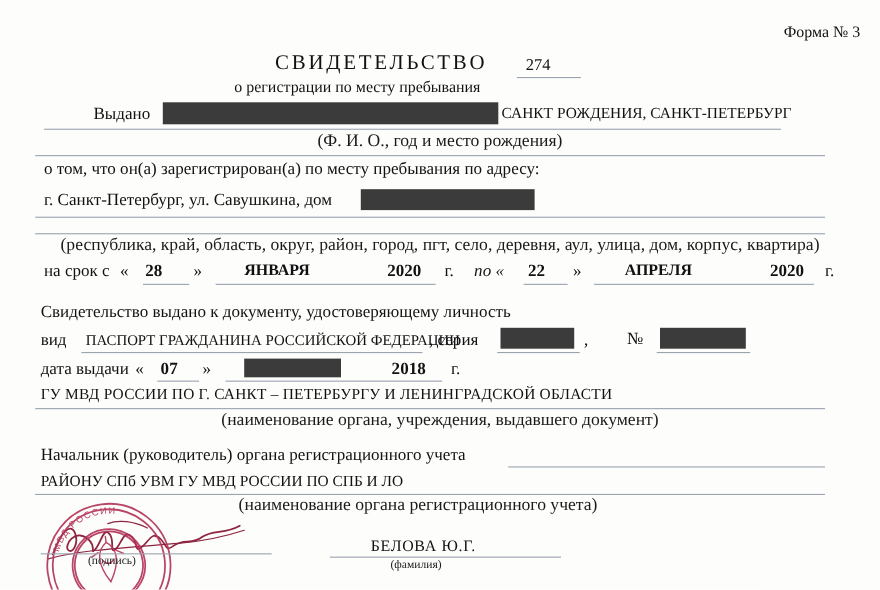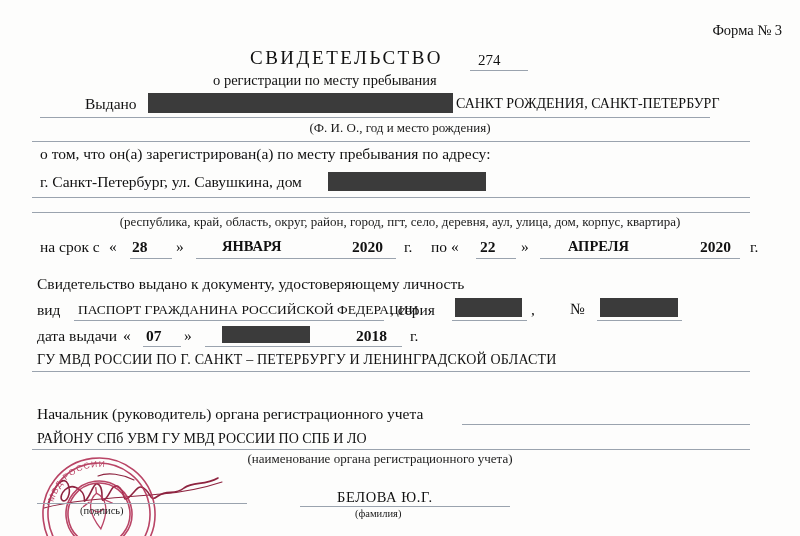--- a/index.html
+++ b/index.html
@@ -15,21 +15,21 @@
   }
   .page {
     position: absolute;
     inset: 0;
     background: #fdfdfc;
   }
   
   .t { position: absolute; white-space: nowrap; }
   .line { position: absolute; border-bottom: 1px solid #9aa3ae; }
   .redact { position: absolute; background: #3b3b3b; }
-  .tiny { font-size: 13px; color: #1a1a1a; }
+  .tiny { font-size: 16px; color: #1a1a1a; }
   .big { font-size: 19px; letter-spacing: 2.5px; }
   .sub { font-size: 14.5px; }
   .center { text-align: center; }
 
   
   #form-no { right: 18px; top: 22px; font-size: 14.5px; }
 
   
   #title { left: 250px; top: 47px; font-weight: normal; }
   #title-num { left: 478px; top: 52px; font-size: 15px; }
@@ -53,21 +53,21 @@
   #addr-caption { left: 0; top: 214px; width: 800px; }
 
   
   #term-label { left: 40px; top: 238px; font-size: 15.5px; }
   #term-from-q1 { left: 109px; top: 238px; font-size: 15.5px; }
   #term-day1 { left: 132px; top: 238px; font-size: 15.5px; font-weight: bold; }
   #term-q2 { left: 176px; top: 238px; font-size: 15.5px; }
   #term-month1 { left: 222px; top: 238px; font-size: 14.5px; font-weight: bold; }
   #term-year1 { left: 352px; top: 238px; font-size: 15.5px; font-weight: bold; }
   #term-g1 { left: 404px; top: 238px; font-size: 15.5px; }
-  #term-to { left: 431px; top: 238px; font-size: 15.5px; }
+  #term-to { left: 431px; top: 238px; font-size: 15.5px; font-style: italic; }
   #term-day2 { left: 480px; top: 238px; font-size: 15.5px; font-weight: bold; }
   #term-q3 { left: 521px; top: 238px; font-size: 15.5px; }
   #term-month2 { left: 568px; top: 238px; font-size: 14.5px; font-weight: bold; }
   #term-year2 { left: 700px; top: 238px; font-size: 15.5px; font-weight: bold; }
   #term-g2 { left: 750px; top: 238px; font-size: 15.5px; }
   #term-line-a { left: 130px; top: 258px; width: 42px; }
   #term-line-b { left: 196px; top: 258px; width: 200px; }
   #term-line-c { left: 476px; top: 258px; width: 40px; }
   #term-line-d { left: 540px; top: 258px; width: 200px; }
 
@@ -192,20 +192,21 @@
   <div class="t" id="date-day">07</div>
   <div class="t" id="date-q2">»</div>
   <div class="redact" id="date-month-redact"></div>
   <div class="t" id="date-year">2018</div>
   <div class="t" id="date-g">г.</div>
   <div class="line" id="date-line-a"></div>
   <div class="line" id="date-line-b"></div>
 
   <div class="t" id="organ-text">ГУ  МВД  РОССИИ  ПО  Г. САНКТ – ПЕТЕРБУРГУ  И  ЛЕНИНГРАДСКОЙ ОБЛАСТИ</div>
   <div class="line" id="organ-line"></div>
+  <div class="t tiny center" id="organ-caption" style="white-space:normal;">(наименование органа, учреждения, выдавшего документ)</div>
 
   <div class="t" id="chief-label">Начальник (руководитель) органа регистрационного учета</div>
   <div class="line" id="chief-line1"></div>
   <div class="t" id="chief-value2">РАЙОНУ СПб УВМ  ГУ  МВД РОССИИ  ПО СПБ  И  ЛО</div>
   <div class="line" id="chief-line2"></div>
   <div class="t tiny center" id="chief-caption" style="white-space:normal;">(наименование органа регистрационного учета)</div>
 
   <svg id="sig-scribble" viewBox="0 0 185 42">
     <g fill="none" stroke="#8e2440" stroke-width="1.6" stroke-linecap="round">
       <path d="M6 34 C14 12, 22 6, 26 14 C30 24, 24 34, 20 30 C16 26, 26 10, 38 20 C46 27, 40 34, 44 30 C50 24, 52 8, 58 16 C62 22, 58 32, 62 30 C68 27, 70 10, 78 18 C84 24, 80 32, 86 28 C94 22, 96 12, 104 20 C110 26, 108 32, 116 26 C126 19, 132 26, 142 18 C152 11, 162 16, 176 8"></path>

